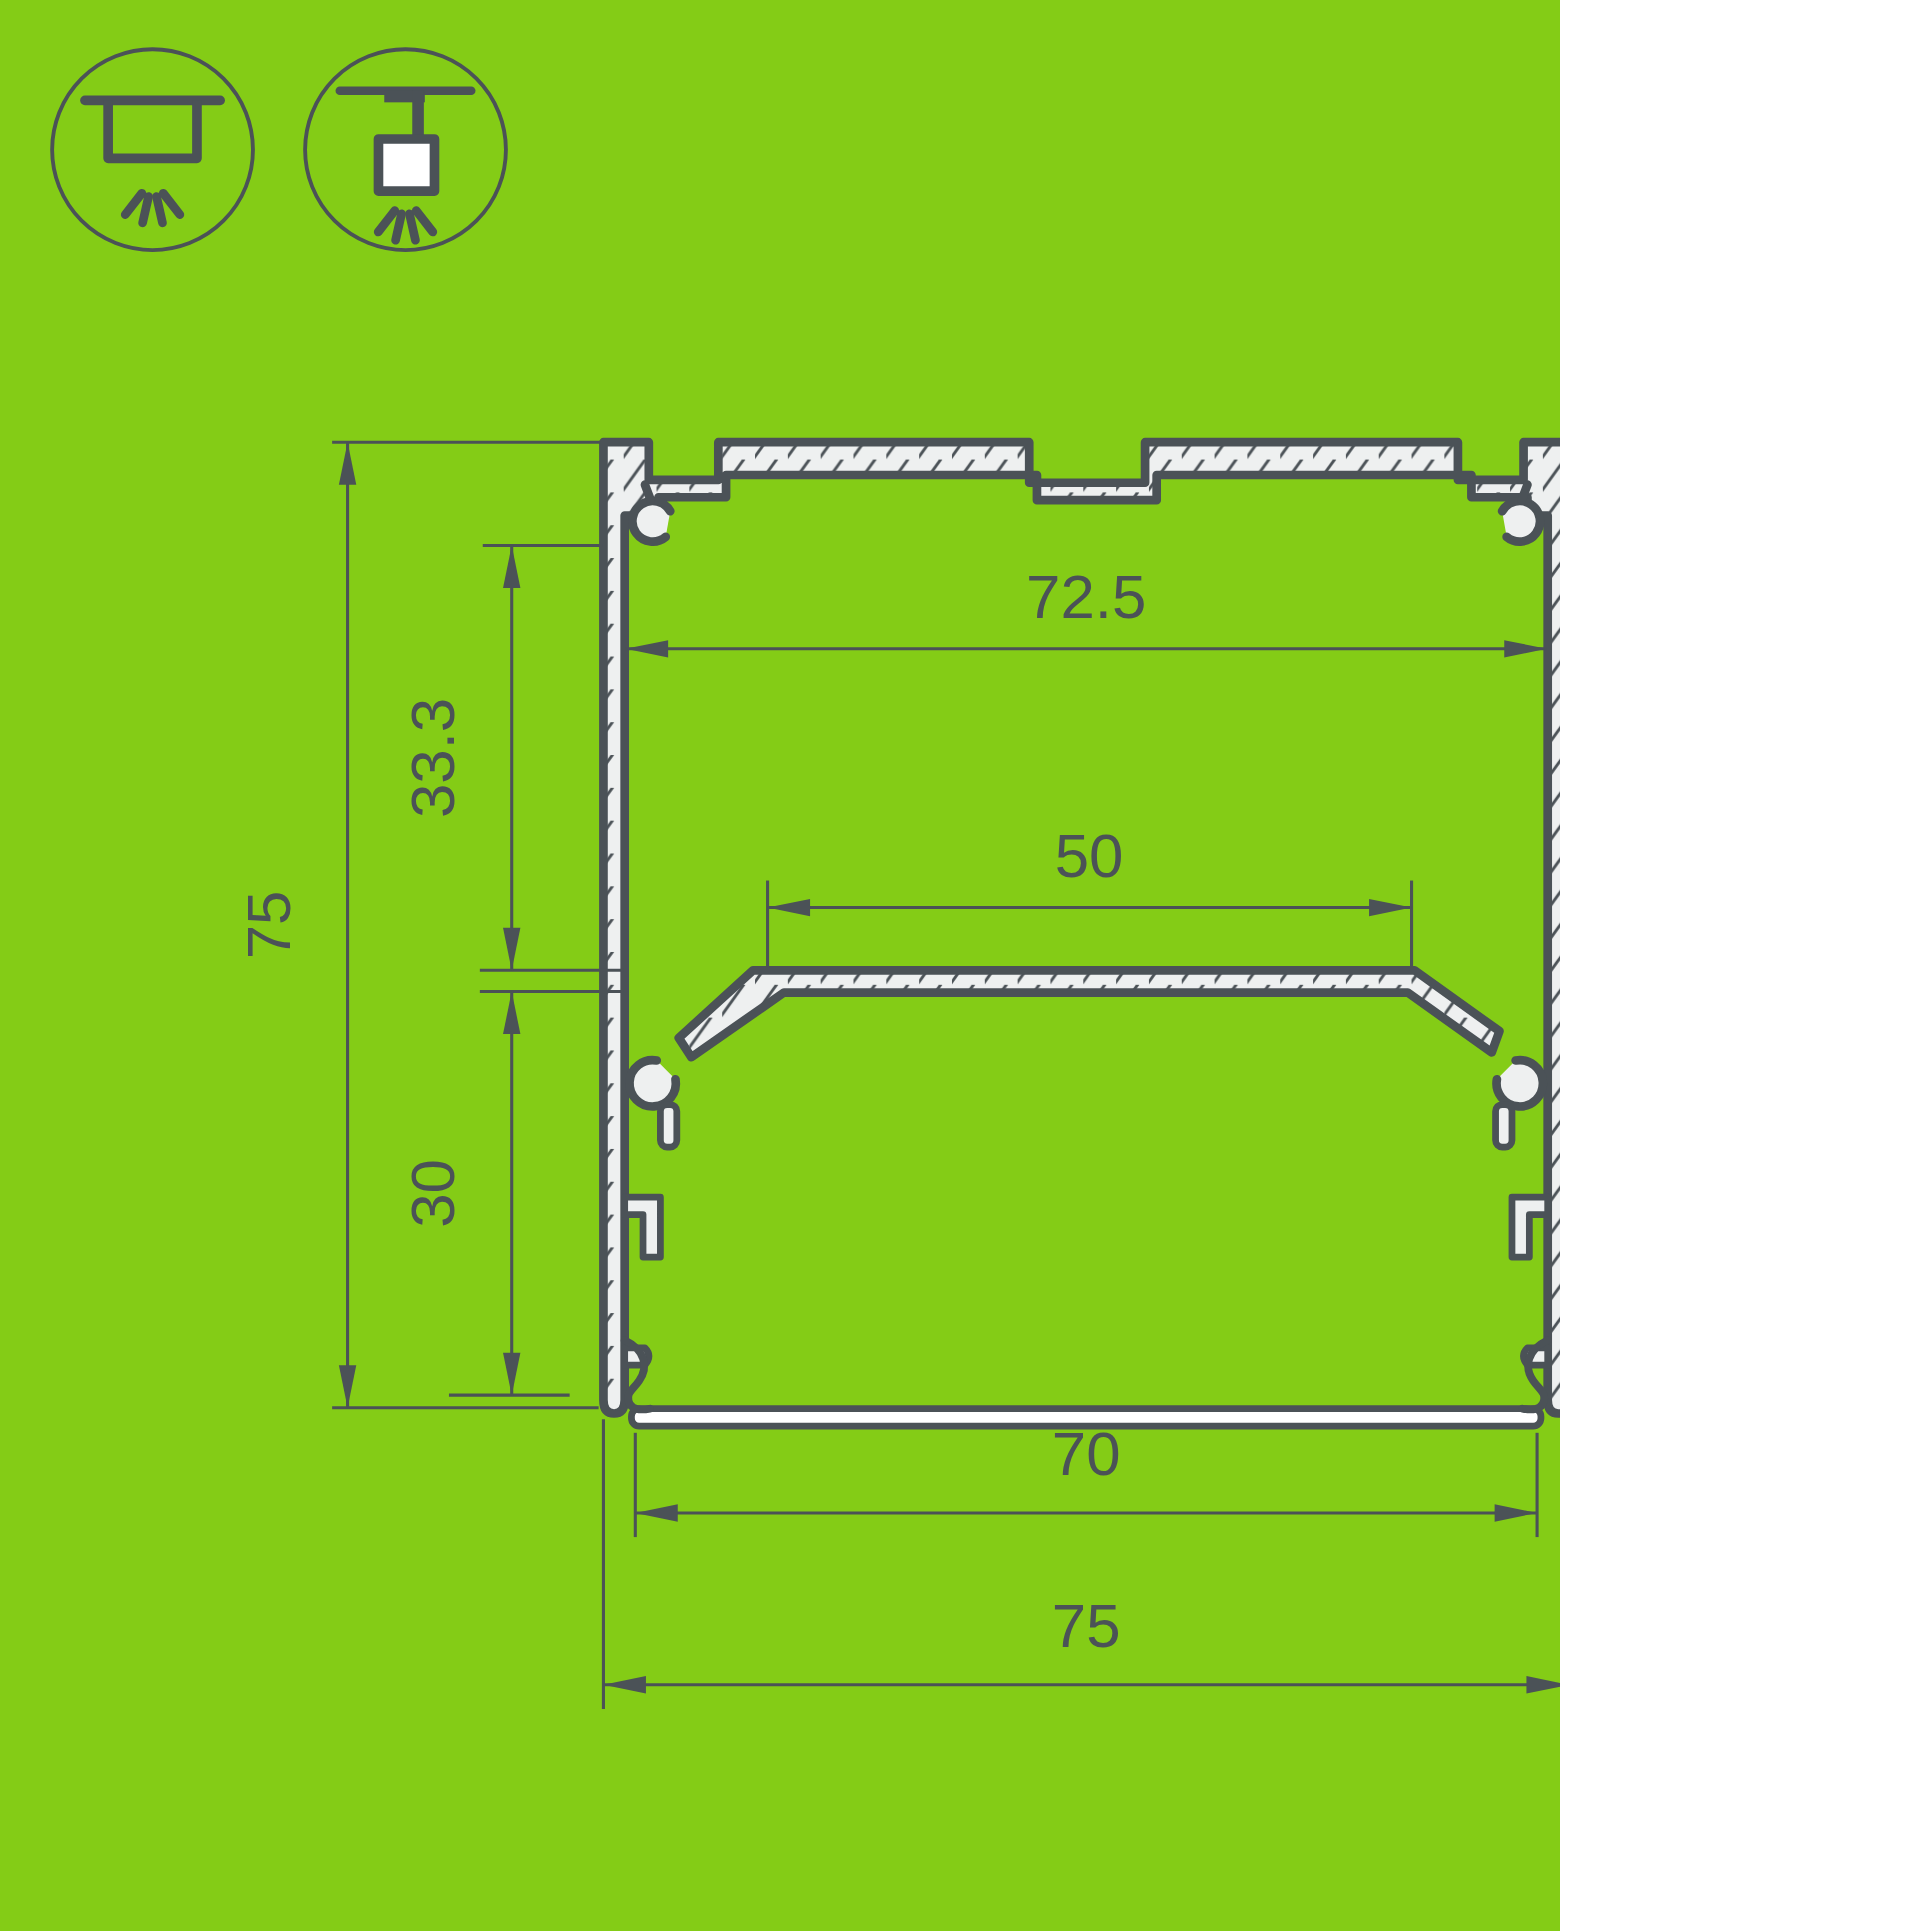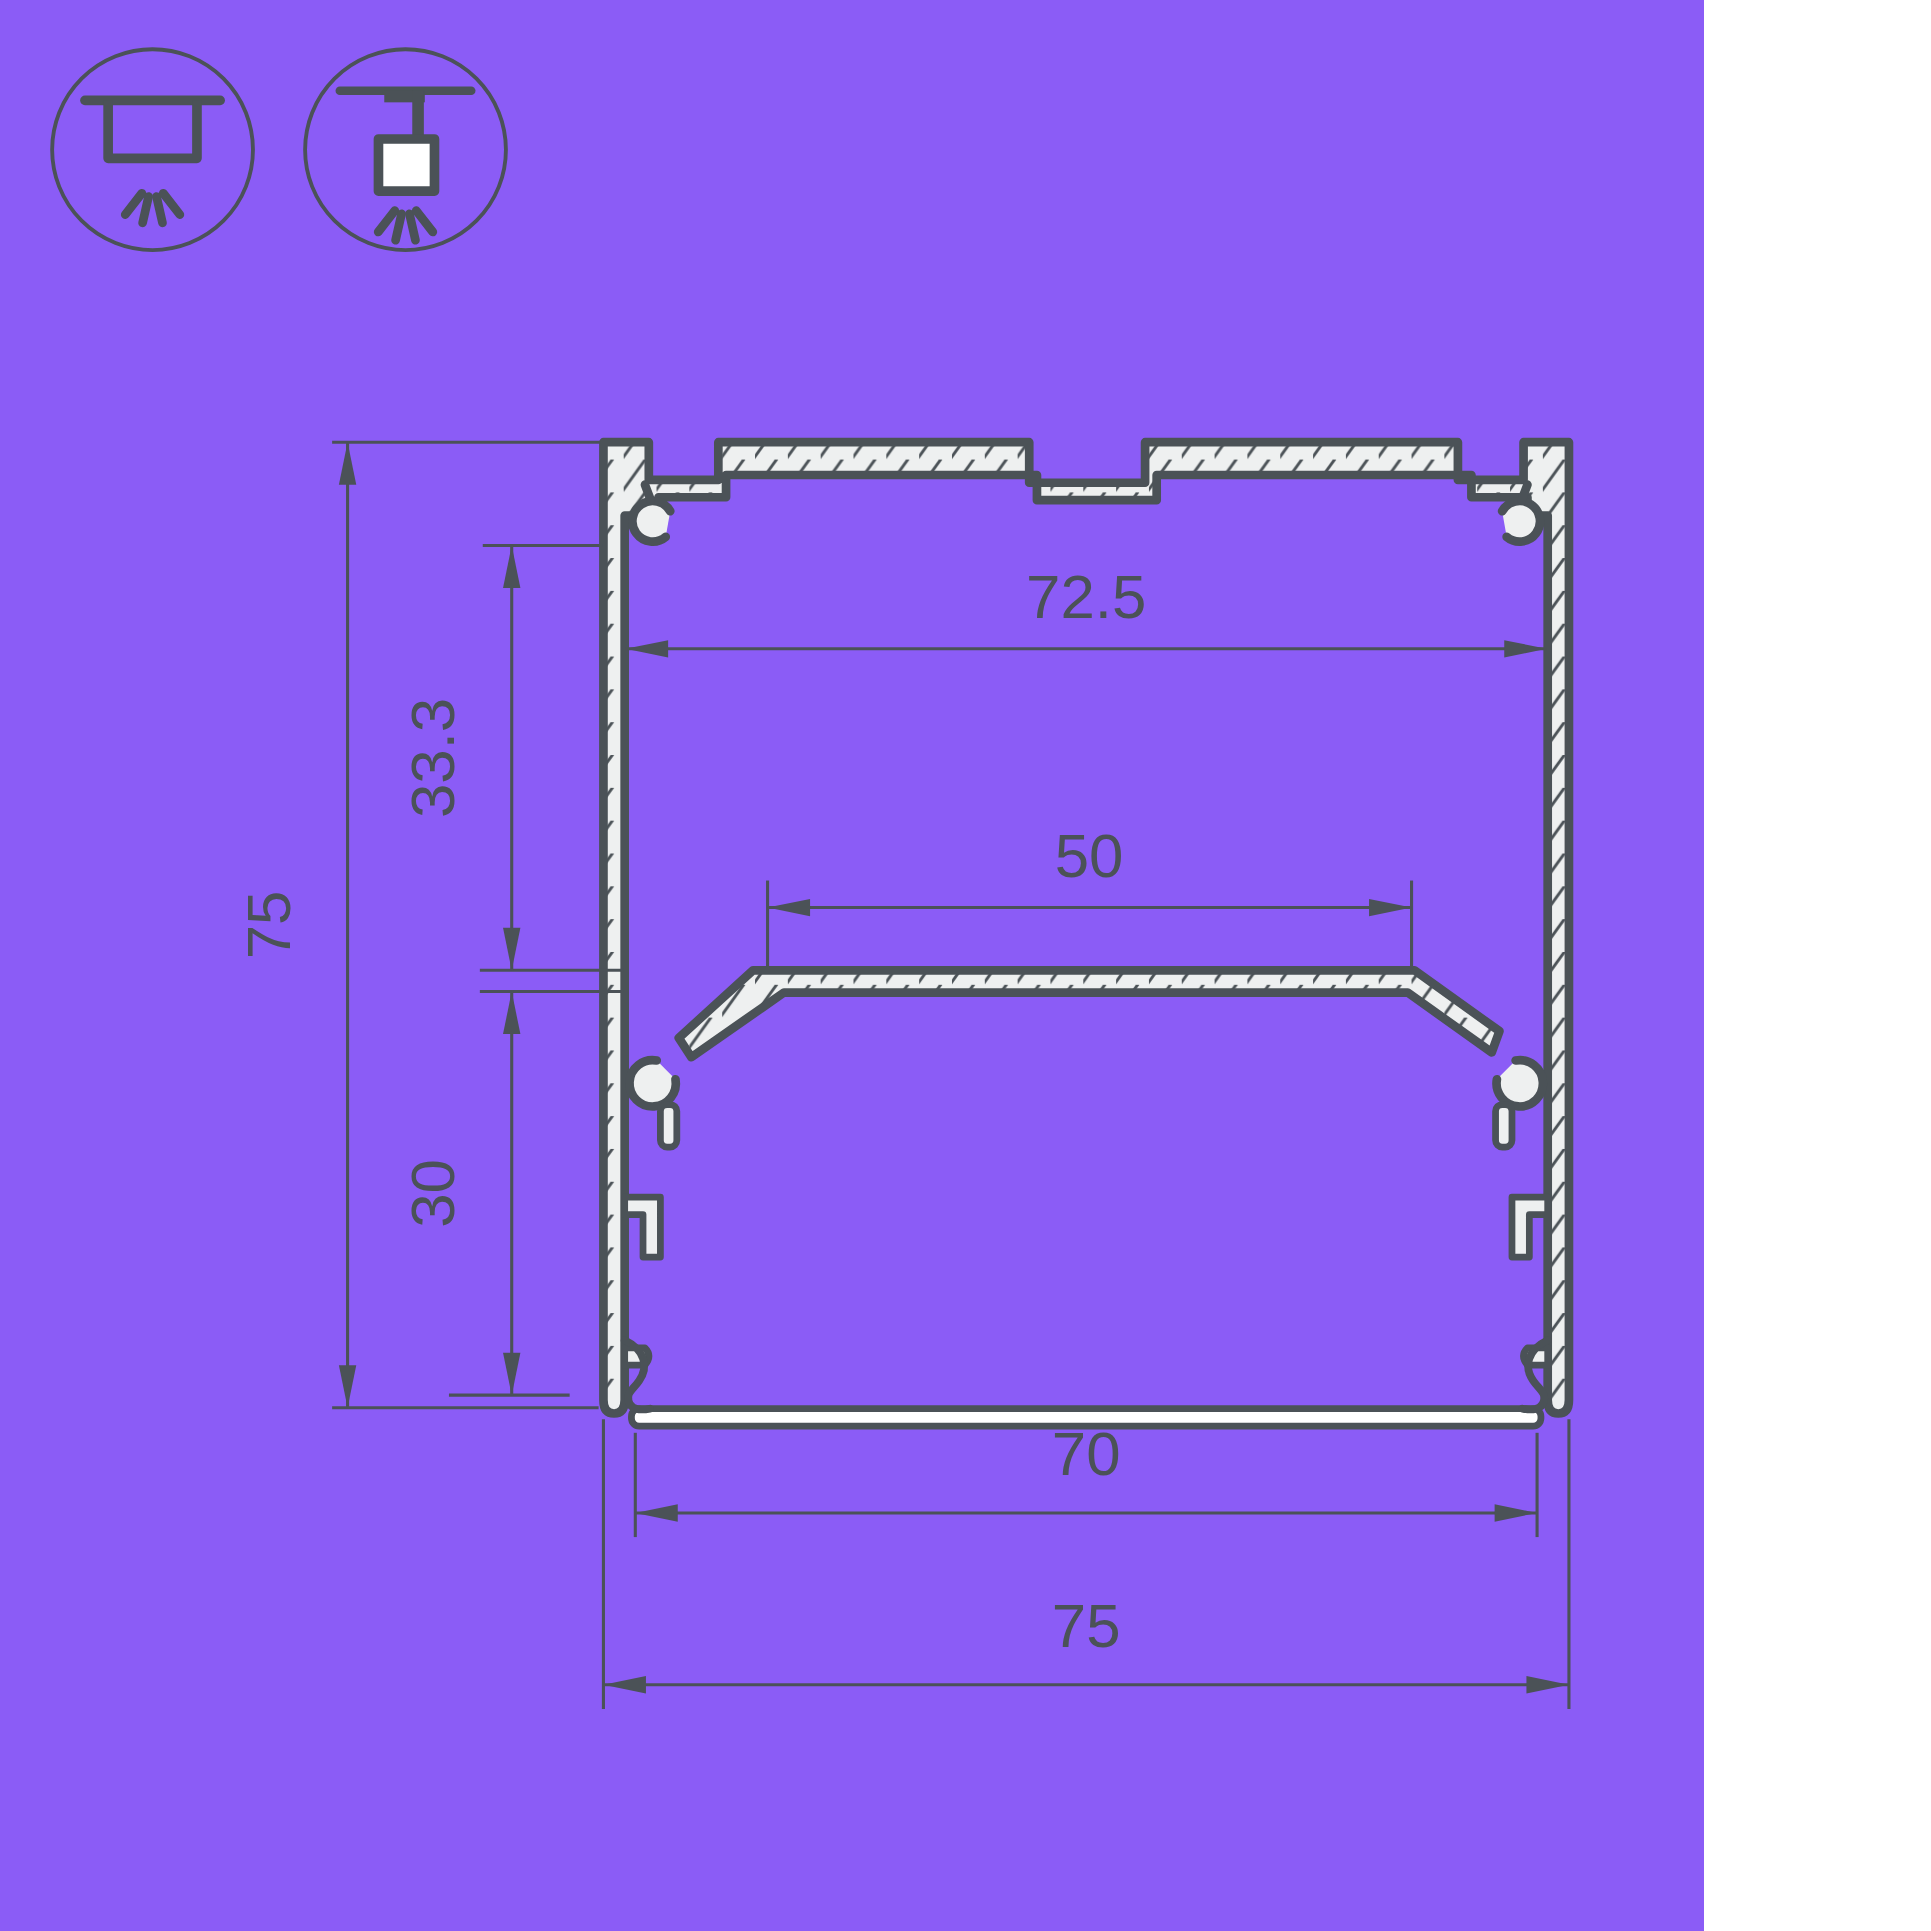--- a/index.html
+++ b/index.html
@@ -1,17 +1,17 @@
 <!DOCTYPE html>
 <html><head>
 <meta charset="utf-8">
 <style>
   html,body{margin:0;padding:0;background:#ffffff;}
   body{width:1931px;height:1931px;font-family:"Liberation Sans",sans-serif;}
-  .canvas{position:relative;width:1704px;height:1931px;background:#8b5cf6;overflow:hidden;}
+  .canvas{position:relative;width:1560px;height:1931px;background:#84cc16;overflow:hidden;}
   svg{display:block;}
   .dim-label{font-family:"Liberation Sans",sans-serif;font-size:64px;fill:#4b5257;}
 </style>
 </head>
 <body>
 
 <div class="canvas">
 <svg width="1931" height="1931" viewBox="0 0 2000 2000">
   <defs>
     <pattern id="hatch" width="34" height="34" patternUnits="userSpaceOnUse">

